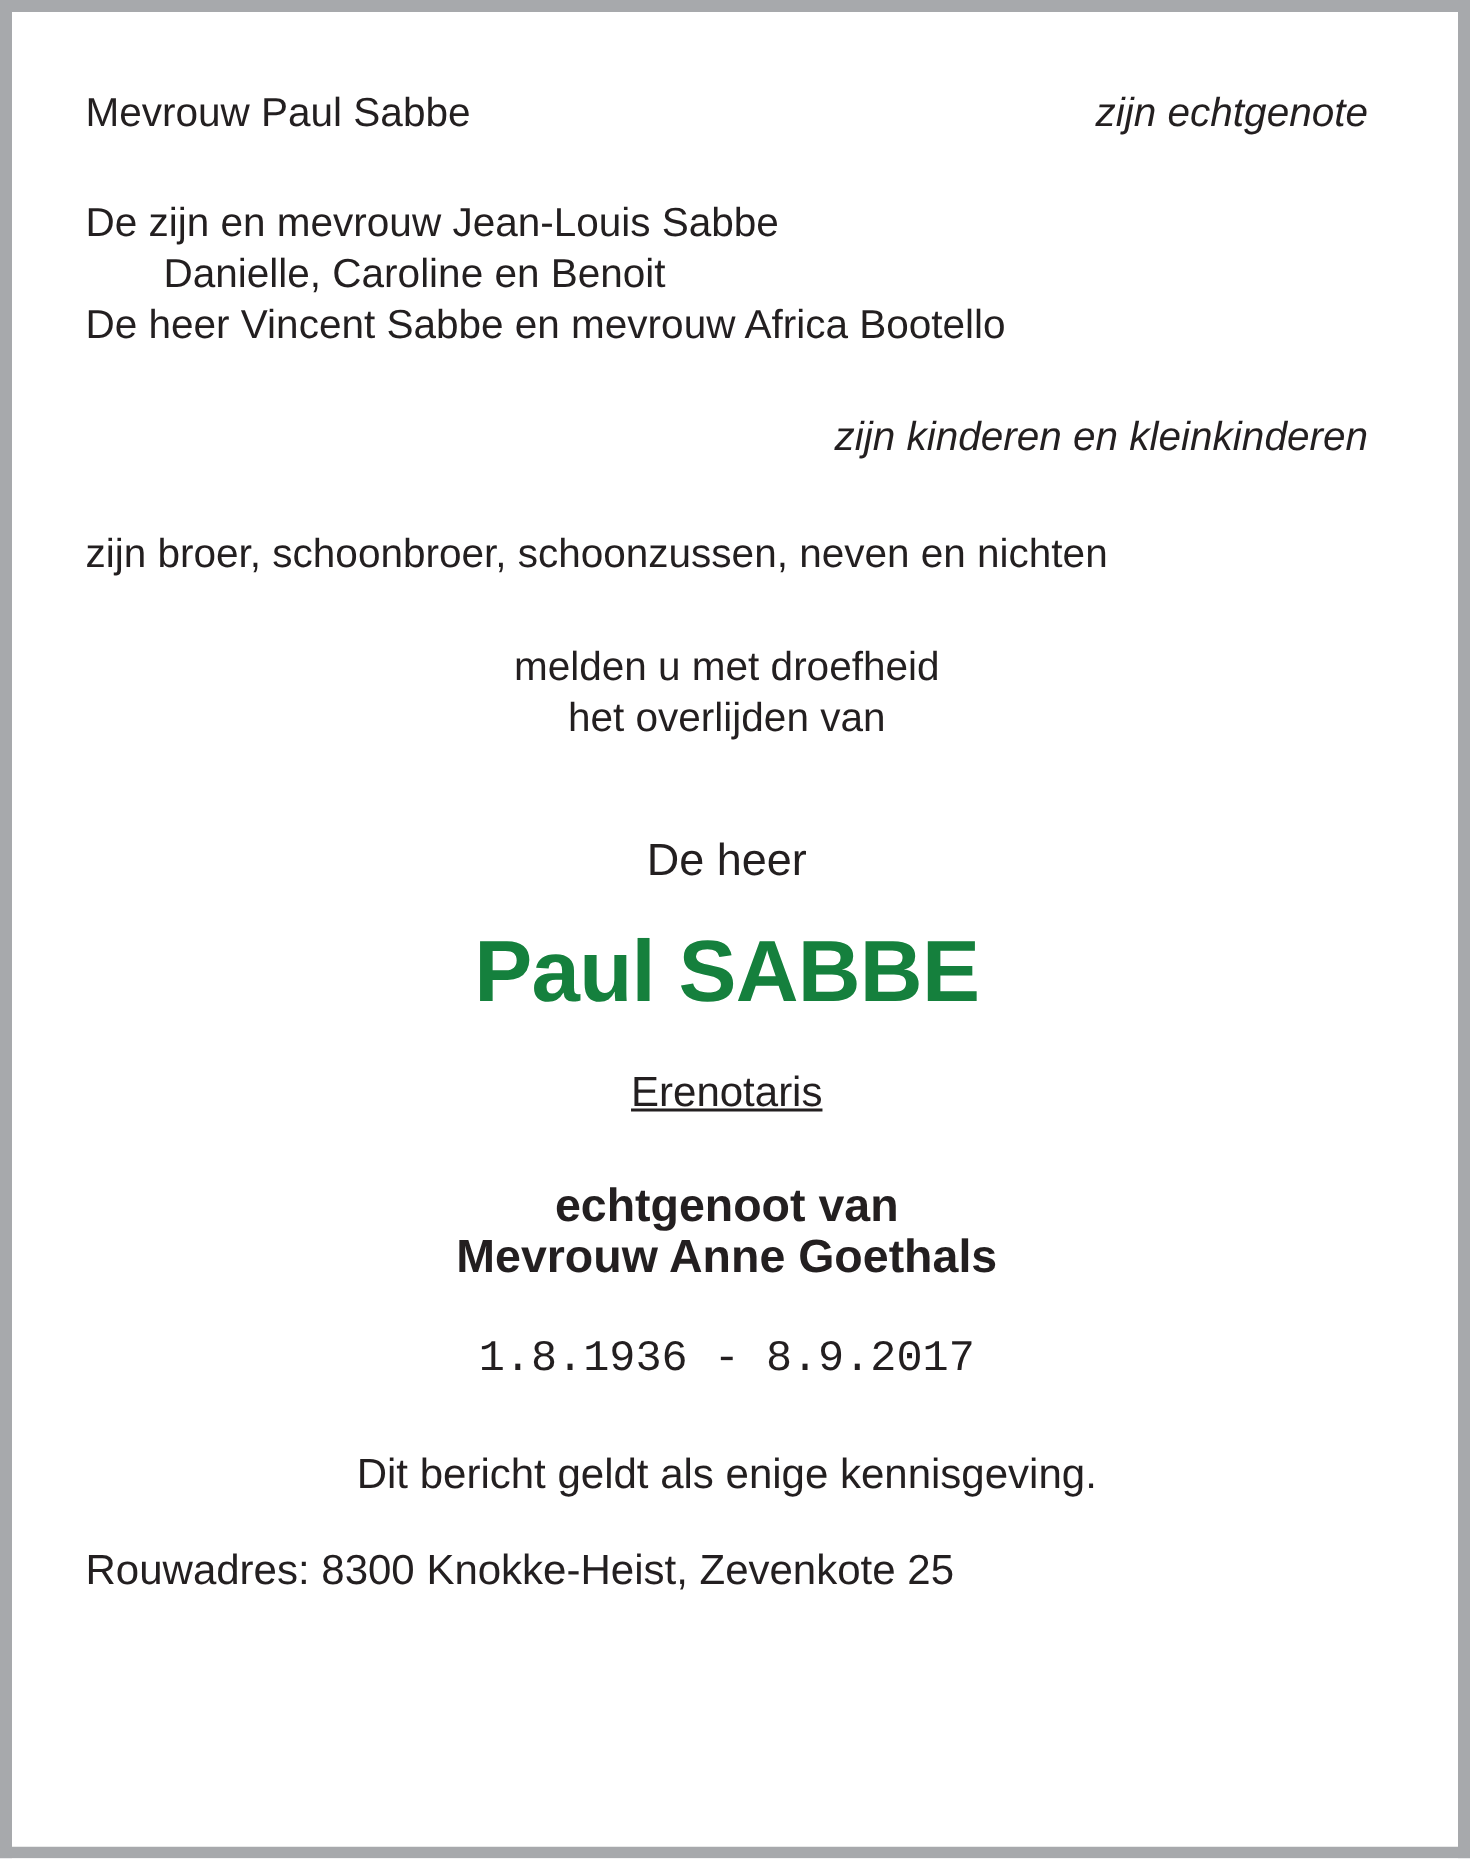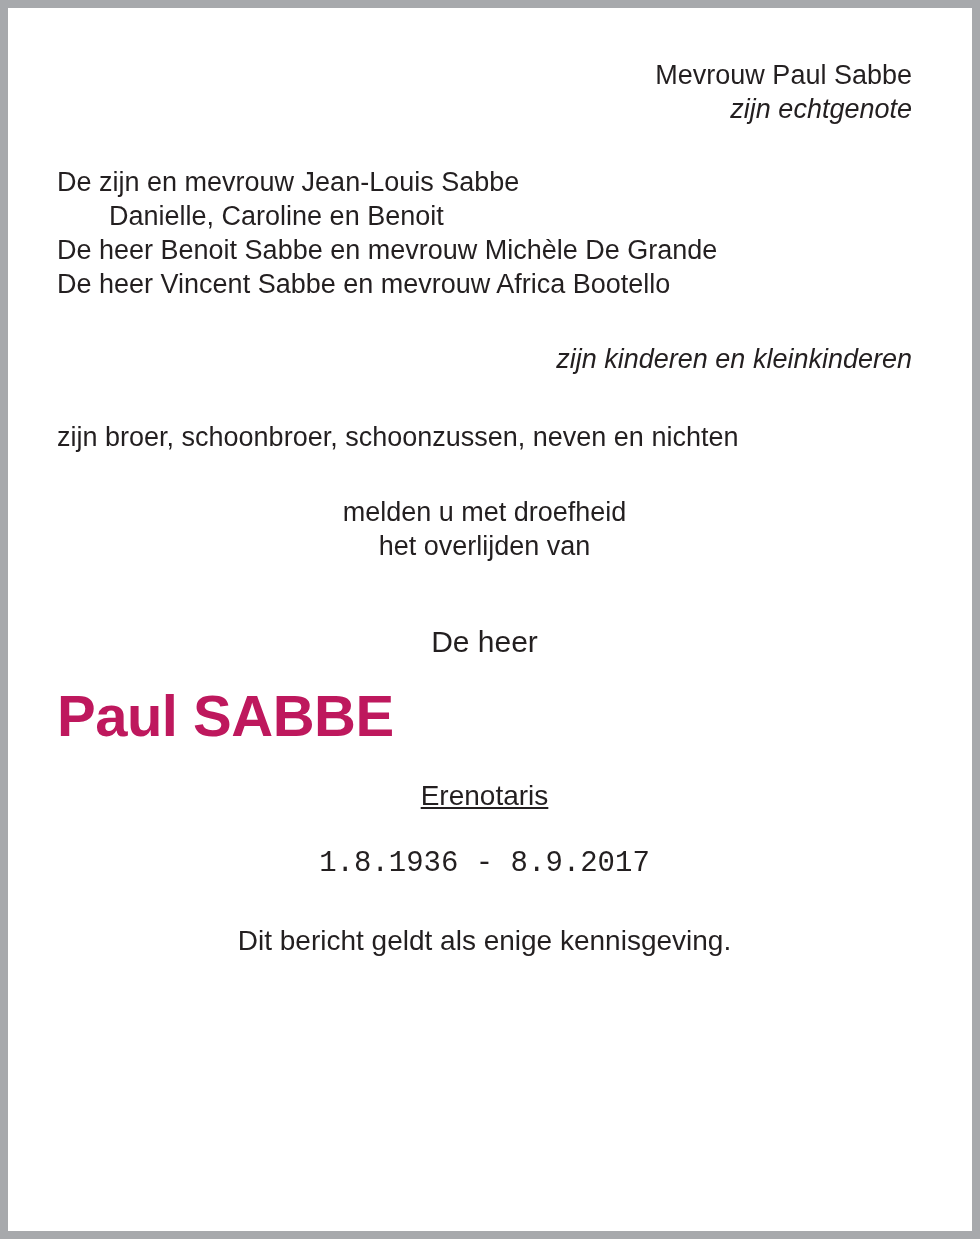--- a/index.html
+++ b/index.html
@@ -80,42 +80,41 @@
   .indent {
     padding-left: 52px;
   }
 
   
   .block-salutation { padding-top: 50px; }
 
   .row-split {
     display: flex;
     justify-content: space-between;
-    align-items: flex-end;
-    flex-direction: column;
+    align-items: flex-start;
   }
 
   .block-family { padding-top: 39px; }
 
   .block-children-label { padding-top: 41px; }
 
   .block-siblings { padding-top: 44px; }
 
   .block-announce {
     padding-top: 41px;
     line-height: 37px;
   }
 
   .block-deheer { padding-top: 62px; }
   .block-deheer .line { font-size: 30px; }
 
   .name {
     padding-top: 26px;
-    text-align: left;
-    color: #be185d;
+    text-align: center;
+    color: #15803d;
     font-size: 58px;
     line-height: 62px;
     font-weight: bold;
     letter-spacing: -0.5px;
     white-space: nowrap;
   }
 
   .block-role { padding-top: 32px; }
   .block-role .line { font-size: 28px; text-decoration: underline; }
 
@@ -153,21 +152,20 @@
       <div class="block-salutation">
         <div class="row-split">
           <div class="line left">Mevrouw Paul Sabbe</div>
           <div class="line right italic">zijn echtgenote</div>
         </div>
       </div>
 
       <div class="block-family">
         <div class="line left">De zijn en mevrouw Jean-Louis Sabbe</div>
         <div class="line left indent">Danielle, Caroline en Benoit</div>
-        <div class="line left">De heer Benoit Sabbe en mevrouw Michèle De Grande</div>
         <div class="line left">De heer Vincent Sabbe en mevrouw Africa Bootello</div>
       </div>
 
       <div class="block-children-label">
         <div class="line right italic">zijn kinderen en kleinkinderen</div>
       </div>
 
       <div class="block-siblings">
         <div class="line left">zijn broer, schoonbroer, schoonzussen, neven en nichten</div>
       </div>
@@ -180,26 +178,33 @@
       <div class="block-deheer">
         <div class="line center">De heer</div>
       </div>
 
       <div class="name">Paul SABBE</div>
 
       <div class="block-role">
         <div class="line center">Erenotaris</div>
       </div>
 
+      <div class="block-spouse">
+        <div class="line center bold">echtgenoot van</div>
+        <div class="line center bold">Mevrouw Anne Goethals</div>
+      </div>
 
       <div class="block-dates">
         <div class="line center">1.8.1936 - 8.9.2017</div>
       </div>
 
 
       <div class="block-notice">
         <div class="line center">Dit bericht geldt als enige kennisgeving.</div>
       </div>
 
+      <div class="block-address">
+        <div class="line left">Rouwadres: 8300 Knokke-Heist, Zevenkote 25</div>
+      </div>
 
     </div>
   </div>
 </div>
 
 </body></html>

